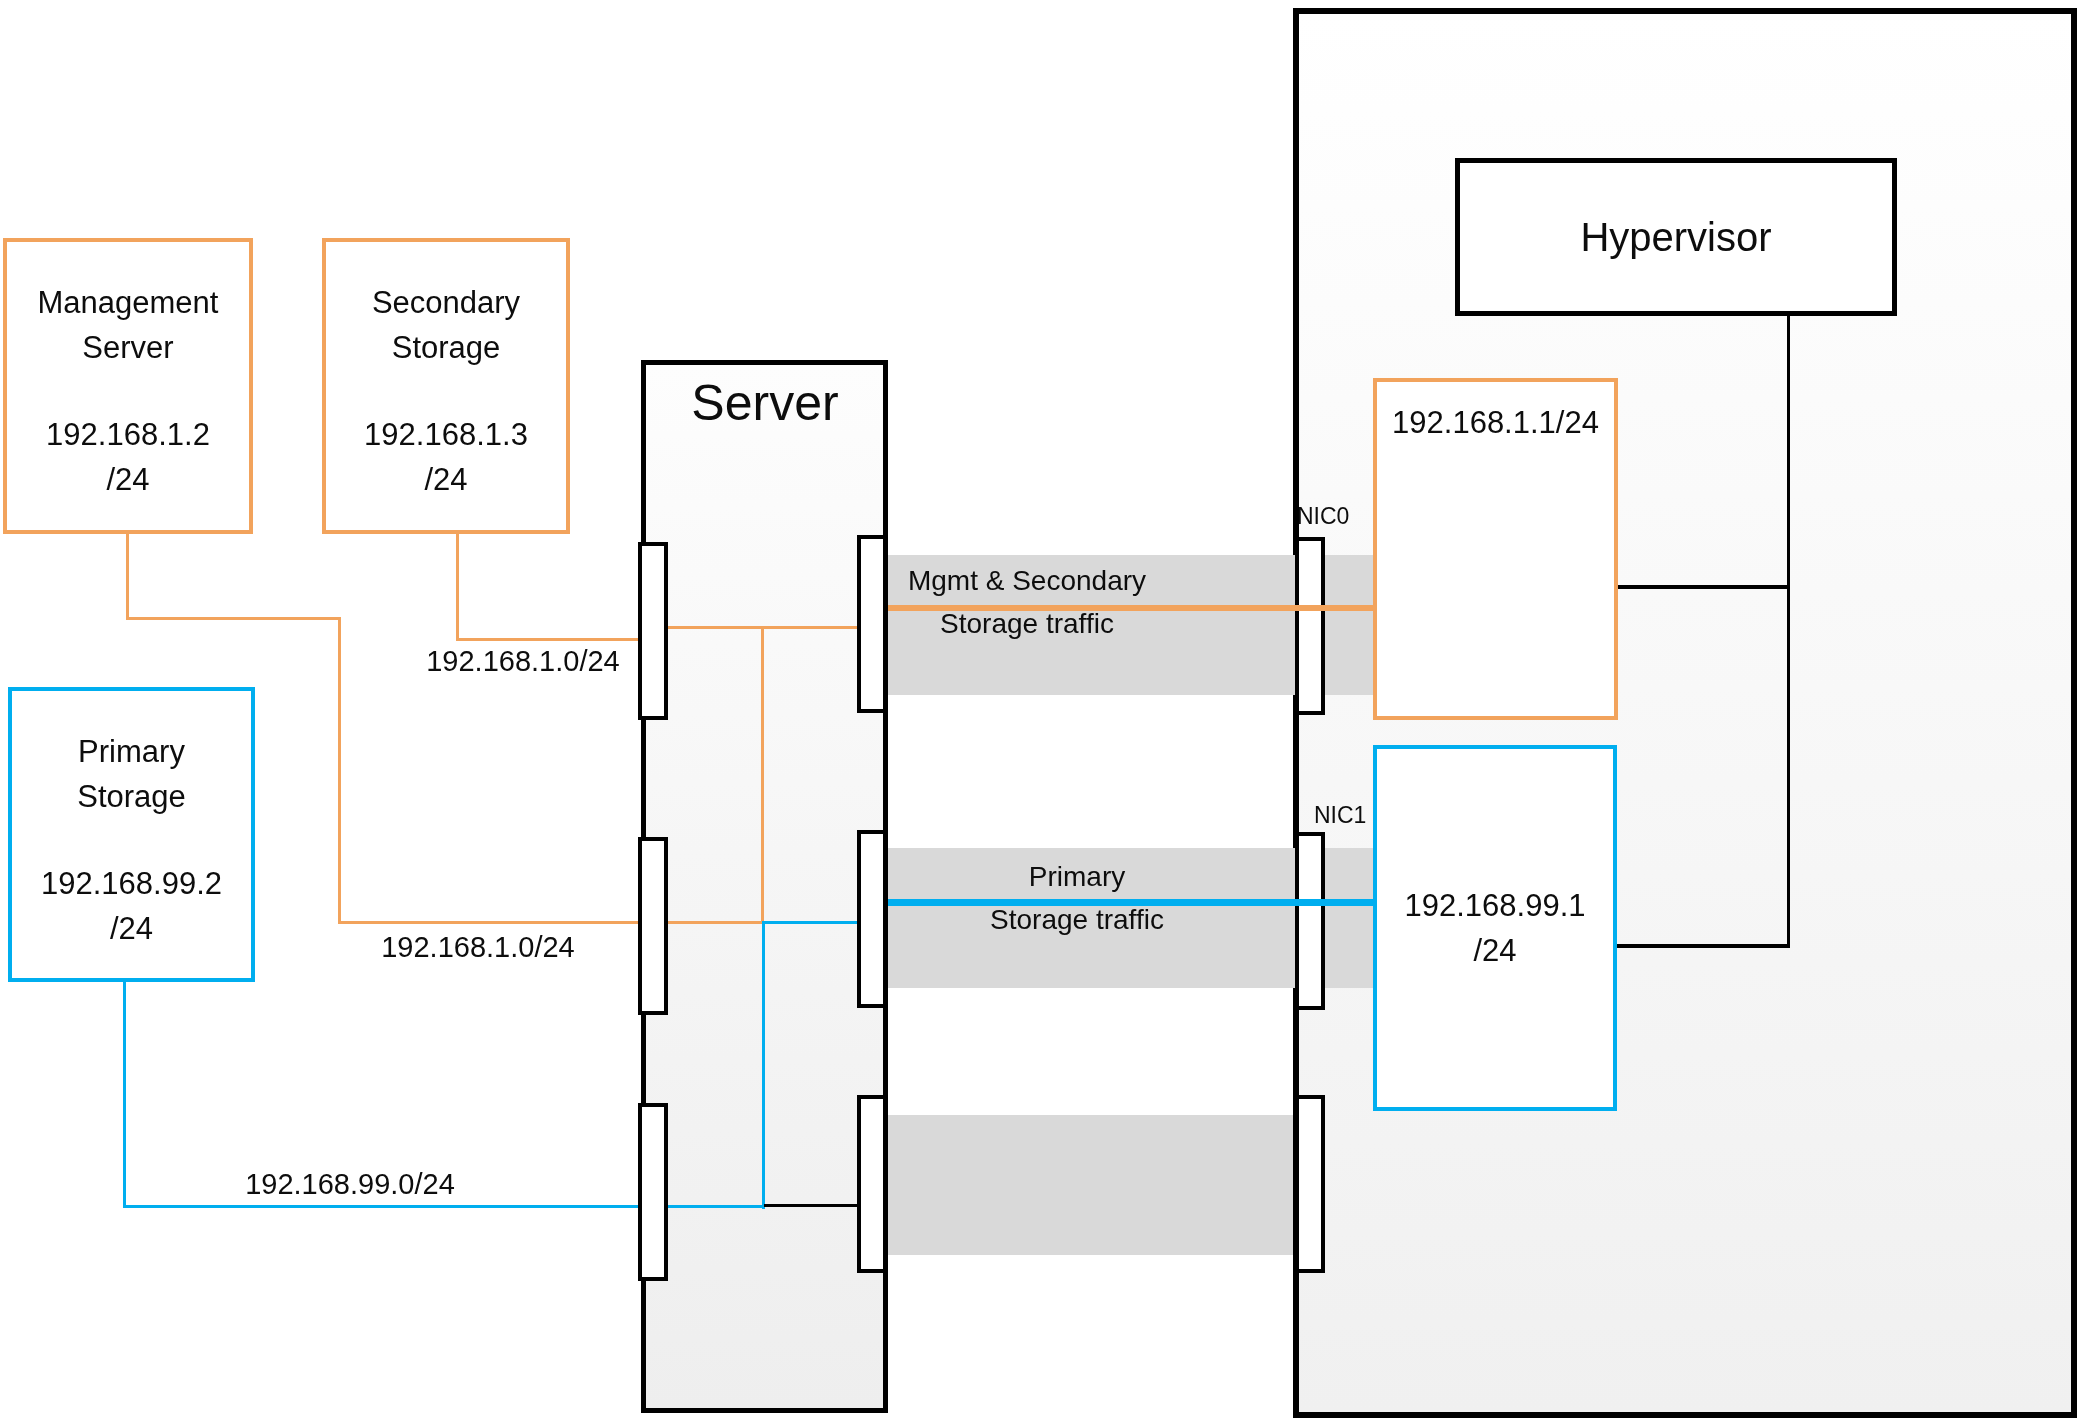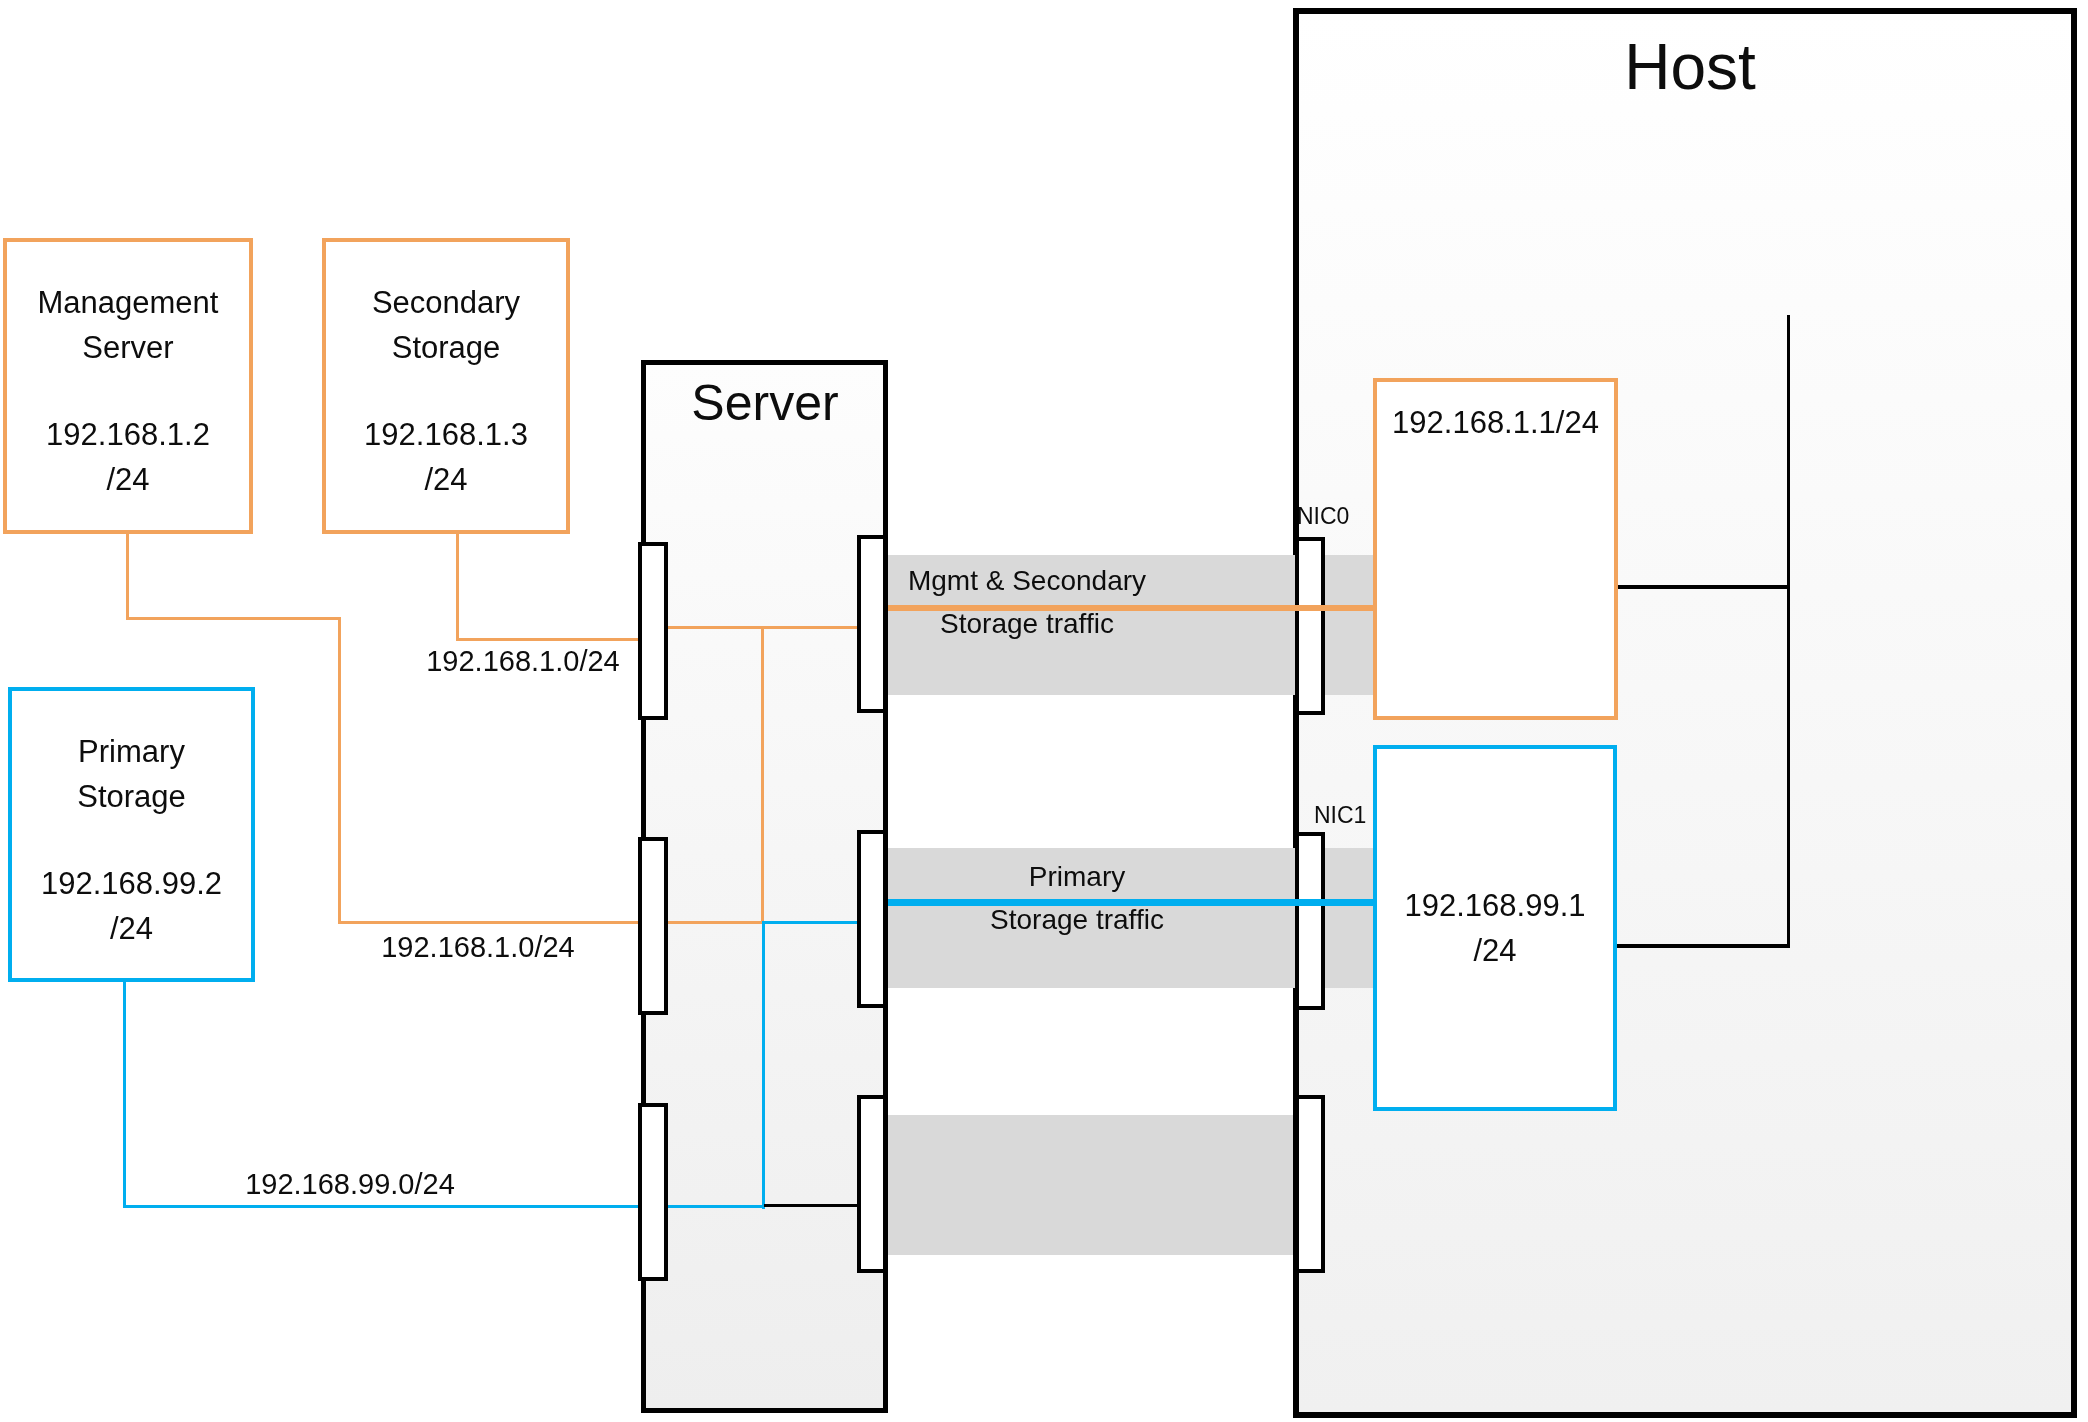--- a/index.html
+++ b/index.html
@@ -51,29 +51,31 @@
   .nic-lbl{font-size:23px;}
   .subnet-lbl{font-size:29px;text-align:center;width:226px;}
   .traffic-lbl{font-size:28px;text-align:center;width:400px;}
 </style>
 </head>
 <body>
 
 <div id="canvas">
 
   <div class="abs host-box"></div>
-  <div class="abs lbl host-title">Host</div>
 
   <div class="abs switch-box"></div>
   <div class="abs lbl switch-title">Server</div>
 
   <div class="abs band band1"></div>
   <div class="abs band band2"></div>
   <div class="abs band band3"></div>
 
+  <div class="abs hypervisor-box">
+    <span>Hypervisor</span>
+  </div>
 
   <div class="abs node orange-border mgmt-box">
     <div>Management</div>
     <div>Server</div>
     <div class="gap"></div>
     <div>192.168.1.2</div>
     <div>/24</div>
   </div>
 
   <div class="abs node orange-border secondary-box">

